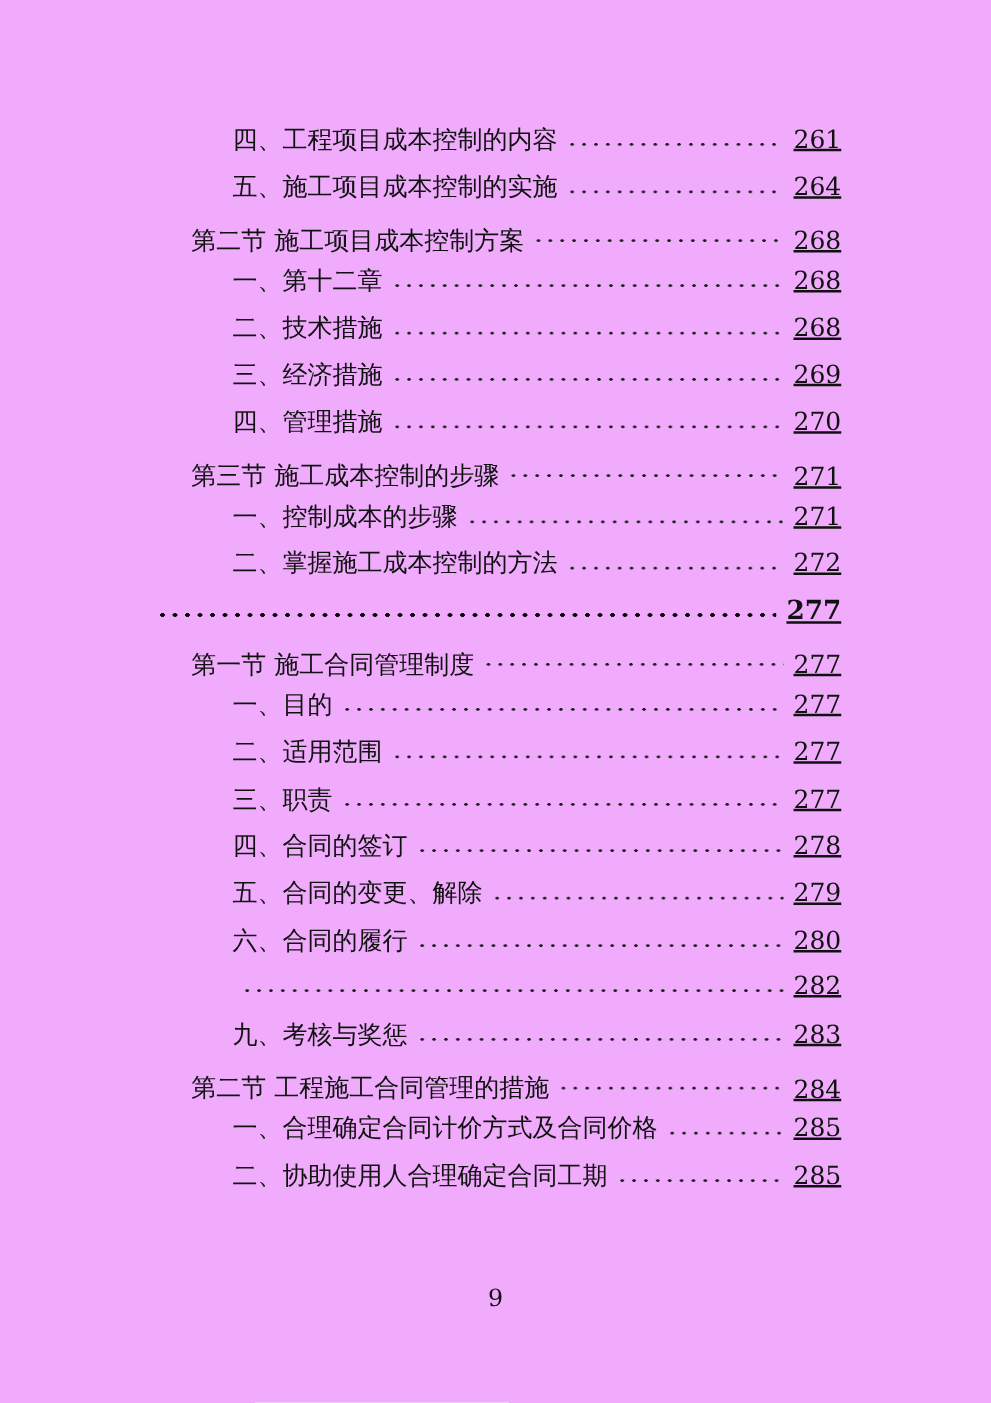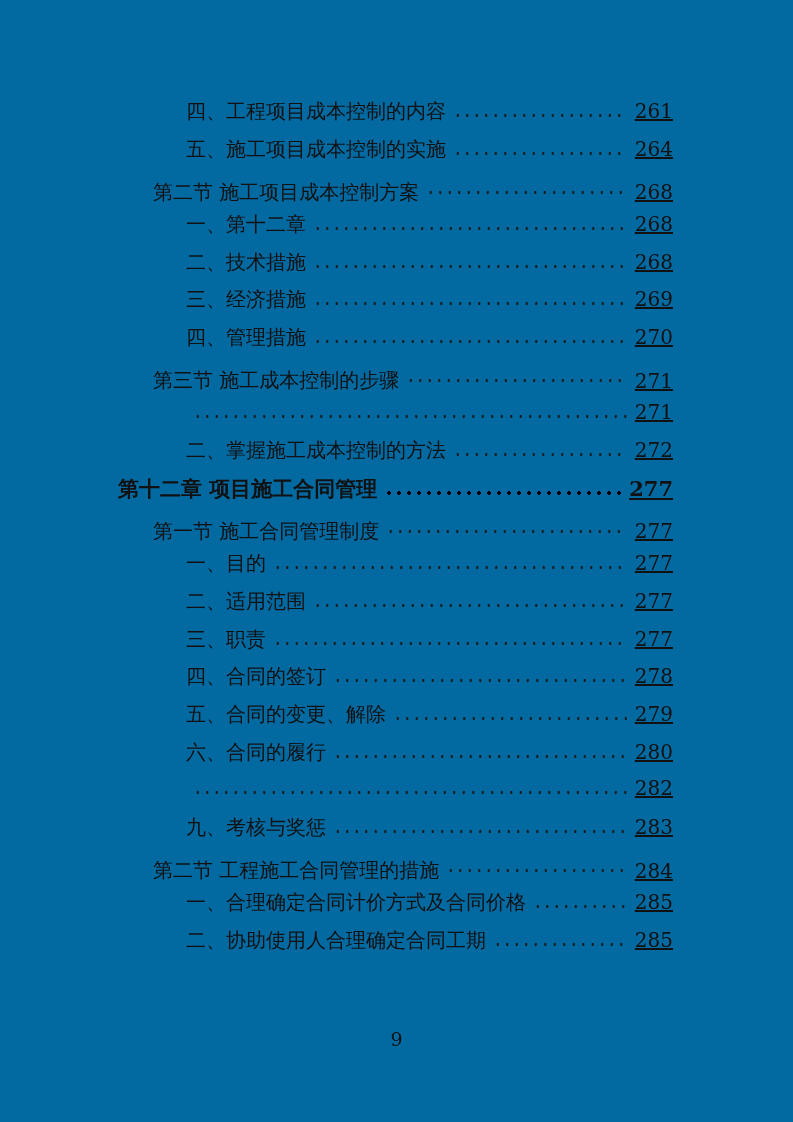--- a/index.html
+++ b/index.html
@@ -11,21 +11,21 @@
     width: 793px;
     height: 1122px;
     position: relative;
     font-family: "DejaVu Serif", "Liberation Serif", serif;
     color: #111111;
     overflow: hidden;
   }
   .page {
     position: absolute;
     inset: 0;
-    background: #0369a1;
+    background: #f0abfc;
   }
   .toc {
     position: absolute;
     top: 98px;
     left: 118px;
     right: 120px;
   }
   .row {
     display: flex;
     align-items: baseline;
@@ -125,32 +125,32 @@
     <span class="pagenum">270</span>
   </div>
 
   <div class="row lvl-section">
     <span class="title">第三节 施工成本控制的步骤</span>
     <span class="leader"></span>
     <span class="pagenum">271</span>
   </div>
 
   <div class="row lvl-sub">
+    <span class="title">一、控制成本的步骤</span>
     <span class="leader"></span>
     <span class="pagenum">271</span>
   </div>
 
   <div class="row lvl-sub">
     <span class="title">二、掌握施工成本控制的方法</span>
     <span class="leader"></span>
     <span class="pagenum">272</span>
   </div>
 
   <div class="row lvl-chapter">
-    <span class="title">第十二章 项目施工合同管理</span>
     <span class="leader"></span>
     <span class="pagenum">277</span>
   </div>
 
   <div class="row lvl-section">
     <span class="title">第一节 施工合同管理制度</span>
     <span class="leader"></span>
     <span class="pagenum">277</span>
   </div>
 

